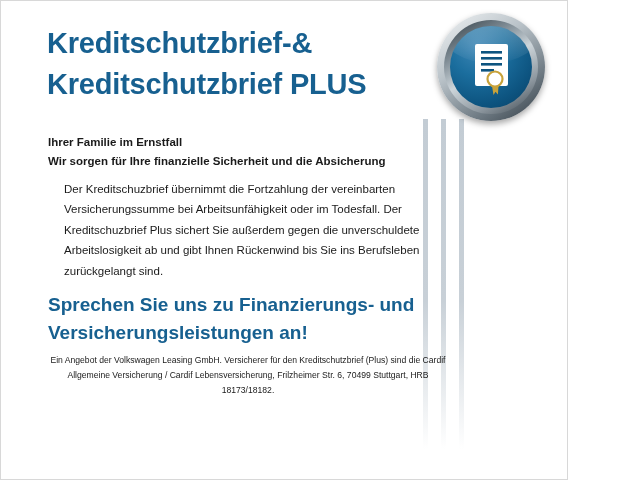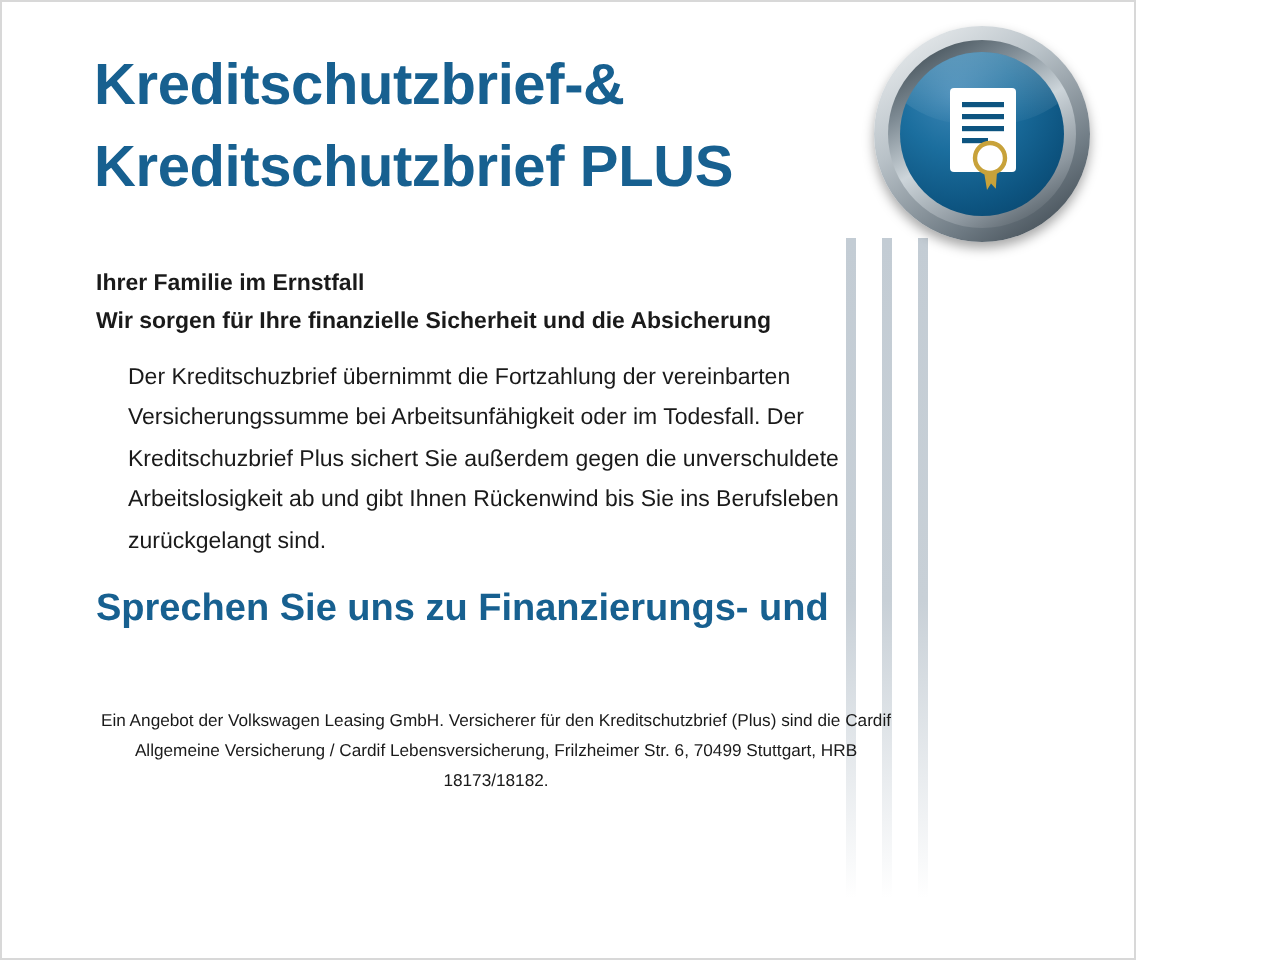--- a/index.html
+++ b/index.html
@@ -172,17 +172,18 @@
 
   <div class="subhead">
     <div>Ihrer Familie im Ernstfall</div>
     <div>Wir sorgen für Ihre finanzielle Sicherheit und die Absicherung</div>
   </div>
 
   <div class="body-copy">Der Kreditschuzbrief übernimmt die Fortzahlung der vereinbarten Versicherungssumme bei Arbeitsunfähigkeit oder im Todesfall. Der Kreditschuzbrief Plus sichert Sie außerdem gegen die unverschuldete Arbeitslosigkeit ab und gibt Ihnen Rückenwind bis Sie ins Berufsleben zurückgelangt sind.</div>
 
   <div class="cta">
     <div>Sprechen Sie uns zu Finanzierungs- und</div>
+    <div>Versicherungsleistungen an!</div>
   </div>
 
   <div class="legal">Ein Angebot der Volkswagen Leasing GmbH. Versicherer für den Kreditschutzbrief (Plus) sind die Cardif Allgemeine Versicherung / Cardif Lebensversicherung, Frilzheimer Str. 6, 70499 Stuttgart, HRB 18173/18182.</div>
 
 </div>
 
 </body></html>

